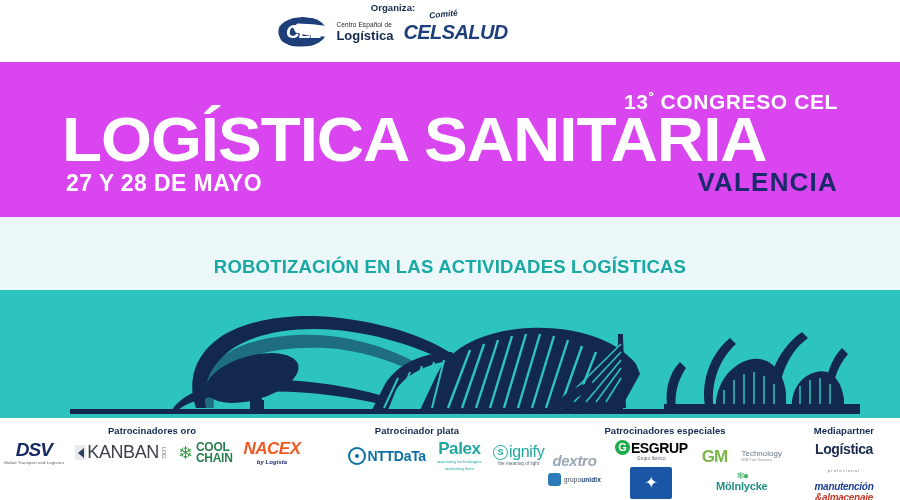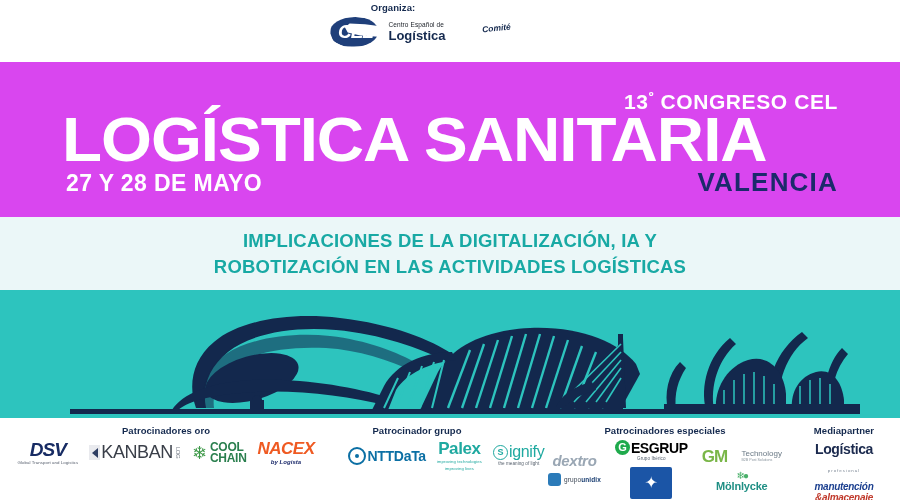--- a/index.html
+++ b/index.html
@@ -118,21 +118,21 @@
     position:absolute;left:0;top:418px;width:900px;height:82px;background:#ffffff;
   }
   .sp-group{position:absolute;top:0;}
   .sp-head{
     font-size:9.5px;font-weight:bold;color:#14294e;letter-spacing:.05px;
     text-align:center;margin:7px 0 4px 0;line-height:11px;white-space:nowrap;
   }
   .sp-logos{display:flex;align-items:center;justify-content:center;gap:11px;}
   .sp-stack{display:flex;flex-direction:column;align-items:center;gap:5px;}
 
-  .g-oro{left:16px;width:300px;}
+  .g-oro{left:2px;width:300px;}
   .g-plata{left:292px;width:250px;}
   .g-esp{left:540px;width:250px;}
   .g-media{left:790px;width:108px;}
 
   
   .lg{display:flex;flex-direction:column;align-items:center;line-height:1;}
   .lg .tag{font-size:4.6px;color:#555f6b;margin-top:2px;letter-spacing:.05px;white-space:nowrap;}
 
   .dsv .w{font-size:19px;font-weight:bold;font-style:italic;color:#172b63;letter-spacing:-1px;}
   .dsv .tag{color:#5a6270;font-size:4.4px;}
@@ -231,38 +231,39 @@
             <span class="cel-letters">CEL</span>
           </div>
         </div>
         <div class="cel-sub">
           <span class="s1">Centro Español de</span>
           <span class="s2">Logística</span>
         </div>
 
         <div class="celsalud">
           <span class="comite">Comité</span>
+          <span class="salud"><span>CEL</span><span>SALUD</span></span>
         </div>
 
       </div>
     </div>
 
 
   </div>
 
   <div class="hero">
     <div class="hero-congreso"><span>13</span><span class="deg">º</span> <span>CONGRESO CEL</span></div>
     <div class="hero-title">LOGÍSTICA SANITARIA</div>
     <div class="hero-date">27 Y 28 DE MAYO</div>
     <div class="hero-city">VALENCIA</div>
   </div>
 
   <div class="subband">
     <div class="subband-text">
-      <span>IMPLICACIONES DE LA DIGITALIZACIÓN, IA Y</span><br>
+      <br>
       <span>ROBOTIZACIÓN EN LAS ACTIVIDADES LOGÍSTICAS</span>
     </div>
   </div>
 
   <div class="skyband">
     <svg viewBox="0 0 900 128" preserveAspectRatio="none">
       <g fill="#13284d">
 
         <rect x="70" y="119" width="790" height="5"></rect>
 
@@ -362,21 +363,21 @@
           </span>
         </div>
         <div class="lg nacex">
           <span class="w">NACEX</span>
           <span class="tag">by Logista</span>
         </div>
       </div>
     </div>
 
     <div class="sp-group g-plata">
-      <div class="sp-head">Patrocinador grupo</div>
+      <div class="sp-head">Patrocinador plata</div>
       <div class="sp-logos" style="margin-left:58px;">
         <div class="nttdata">
           <span class="ring">
               <i></i>
             </span>
           <span class="w">NTTDaTa</span>
         </div>
         <div class="lg palex">
           <span class="w">Palex</span>
           <span class="tag">improving technologies</span>

